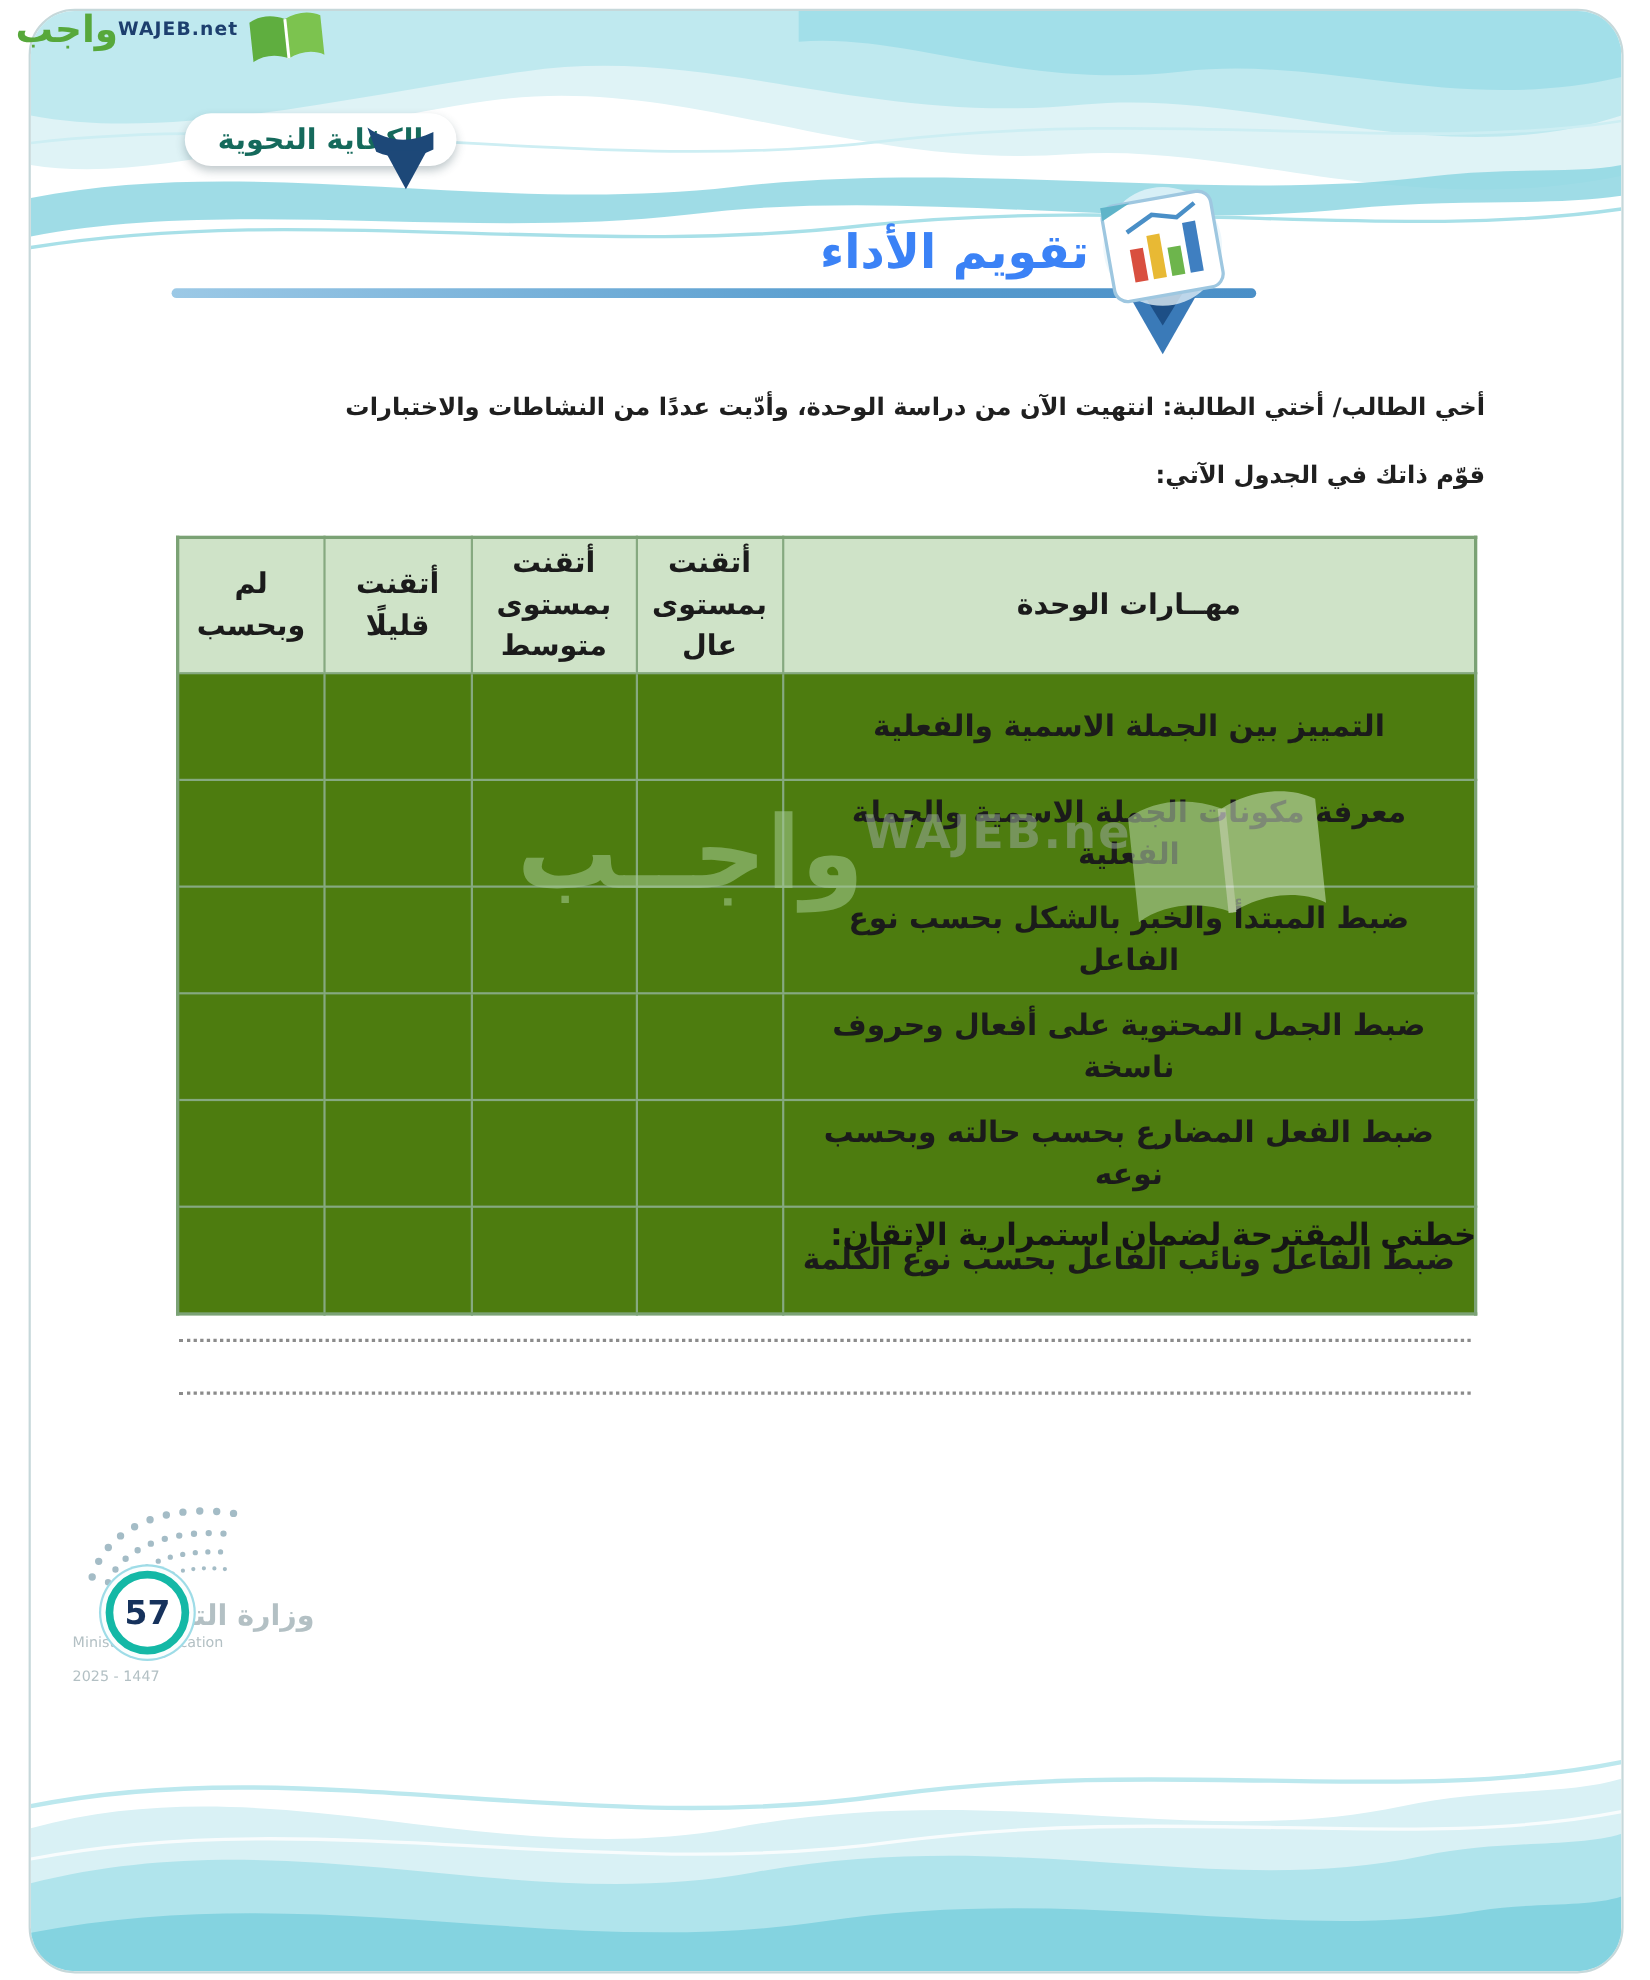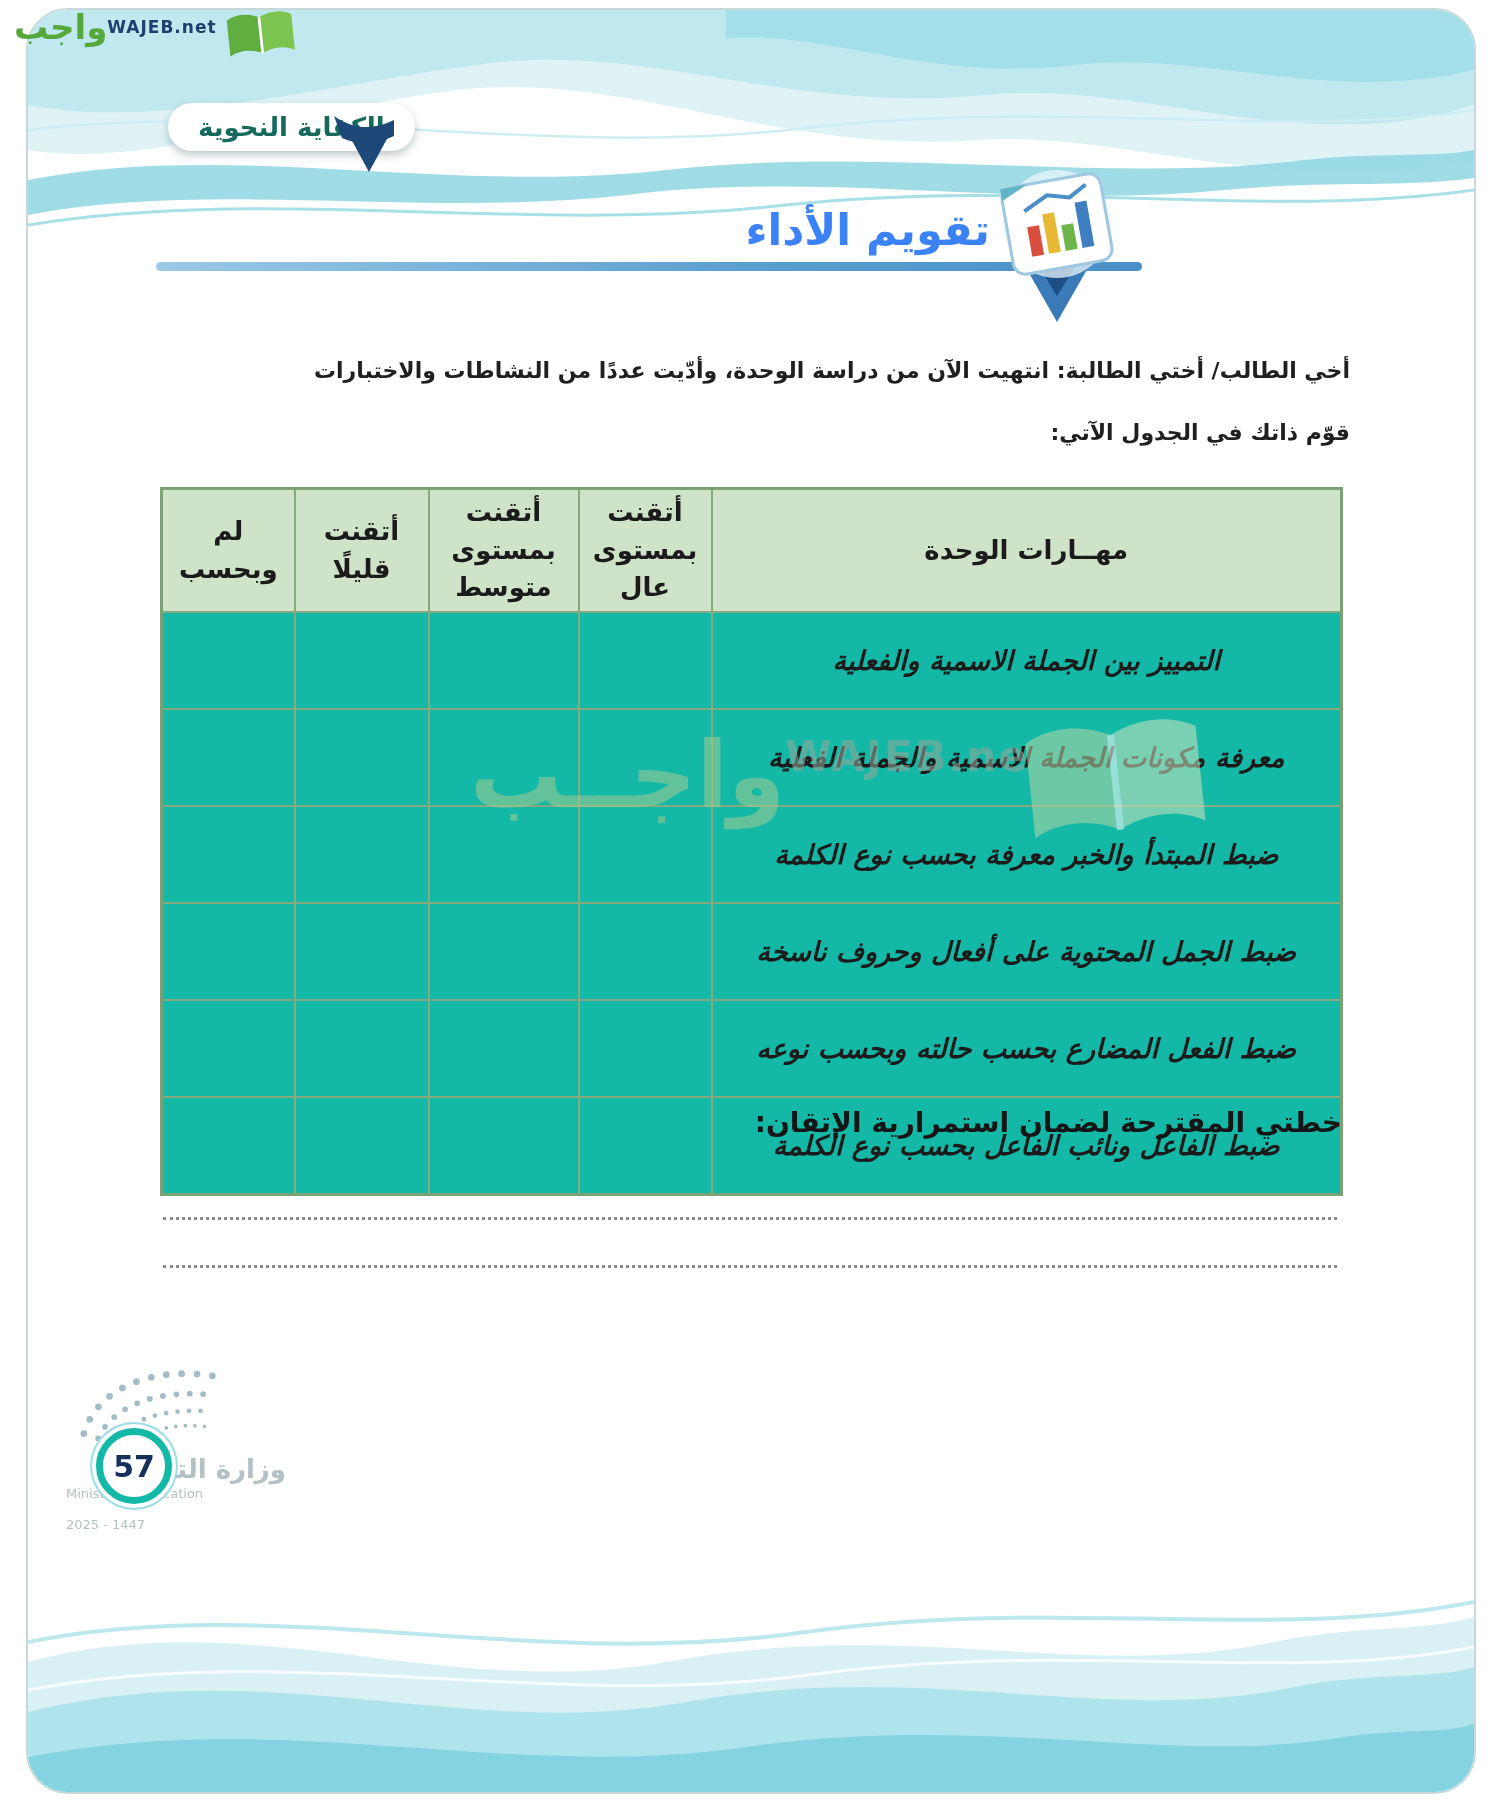--- a/index.html
+++ b/index.html
@@ -49,21 +49,21 @@
 
   
   .tbl-wrap{position:absolute;left:160px;top:487px;width:1180px;z-index:2;}
   table.assess{border-collapse:collapse;width:1180px;direction:rtl;table-layout:fixed;
     border:3px solid #7ba275;}
   table.assess th,table.assess td{border:2px solid #86a980;}
   table.assess th{
     background:#cfe3c8;height:96px;font-size:26px;font-weight:bold;color:#1b1b1b;
     text-align:center;vertical-align:middle;padding:4px 8px;line-height:1.45;
   }
-  table.assess td{background:#14b8a6;height:87px;vertical-align:middle;font-style:italic;}
+  table.assess td{background:#4d7c0f;height:87px;vertical-align:middle;}
   td.skill{font-size:27px;font-weight:600;color:#1b1b1b;text-align:center;padding:4px 14px;line-height:1.4;}
 
   
   .watermark{
     position:absolute;left:470px;top:712px;width:470px;z-index:5;opacity:.55;
     display:flex;align-items:flex-start;pointer-events:none;
   }
   .watermark .wm-col{display:flex;flex-direction:row;align-items:flex-start;margin-top:18px;}
   .watermark .wm-ar{font-size:92px;font-weight:bold;color:#a5cb92;line-height:1;direction:rtl;}
   .watermark .wm-en{font-size:42px;font-weight:bold;color:#98a89a;letter-spacing:2px;margin-top:2px;}
@@ -190,21 +190,21 @@
       <td></td>
     </tr>
     <tr>
       <td class="skill">معرفة مكونات الجملة الاسمية والجملة الفعلية</td>
       <td></td>
       <td></td>
       <td></td>
       <td></td>
     </tr>
     <tr>
-      <td class="skill">ضبط المبتدأ والخبر معرفة بحسب نوع الكلمة</td>
+      <td class="skill">ضبط المبتدأ والخبر بالشكل بحسب نوع الفاعل</td>
       <td></td>
       <td></td>
       <td></td>
       <td></td>
     </tr>
     <tr>
       <td class="skill">ضبط الجمل المحتوية على أفعال وحروف ناسخة</td>
       <td></td>
       <td></td>
       <td></td>

